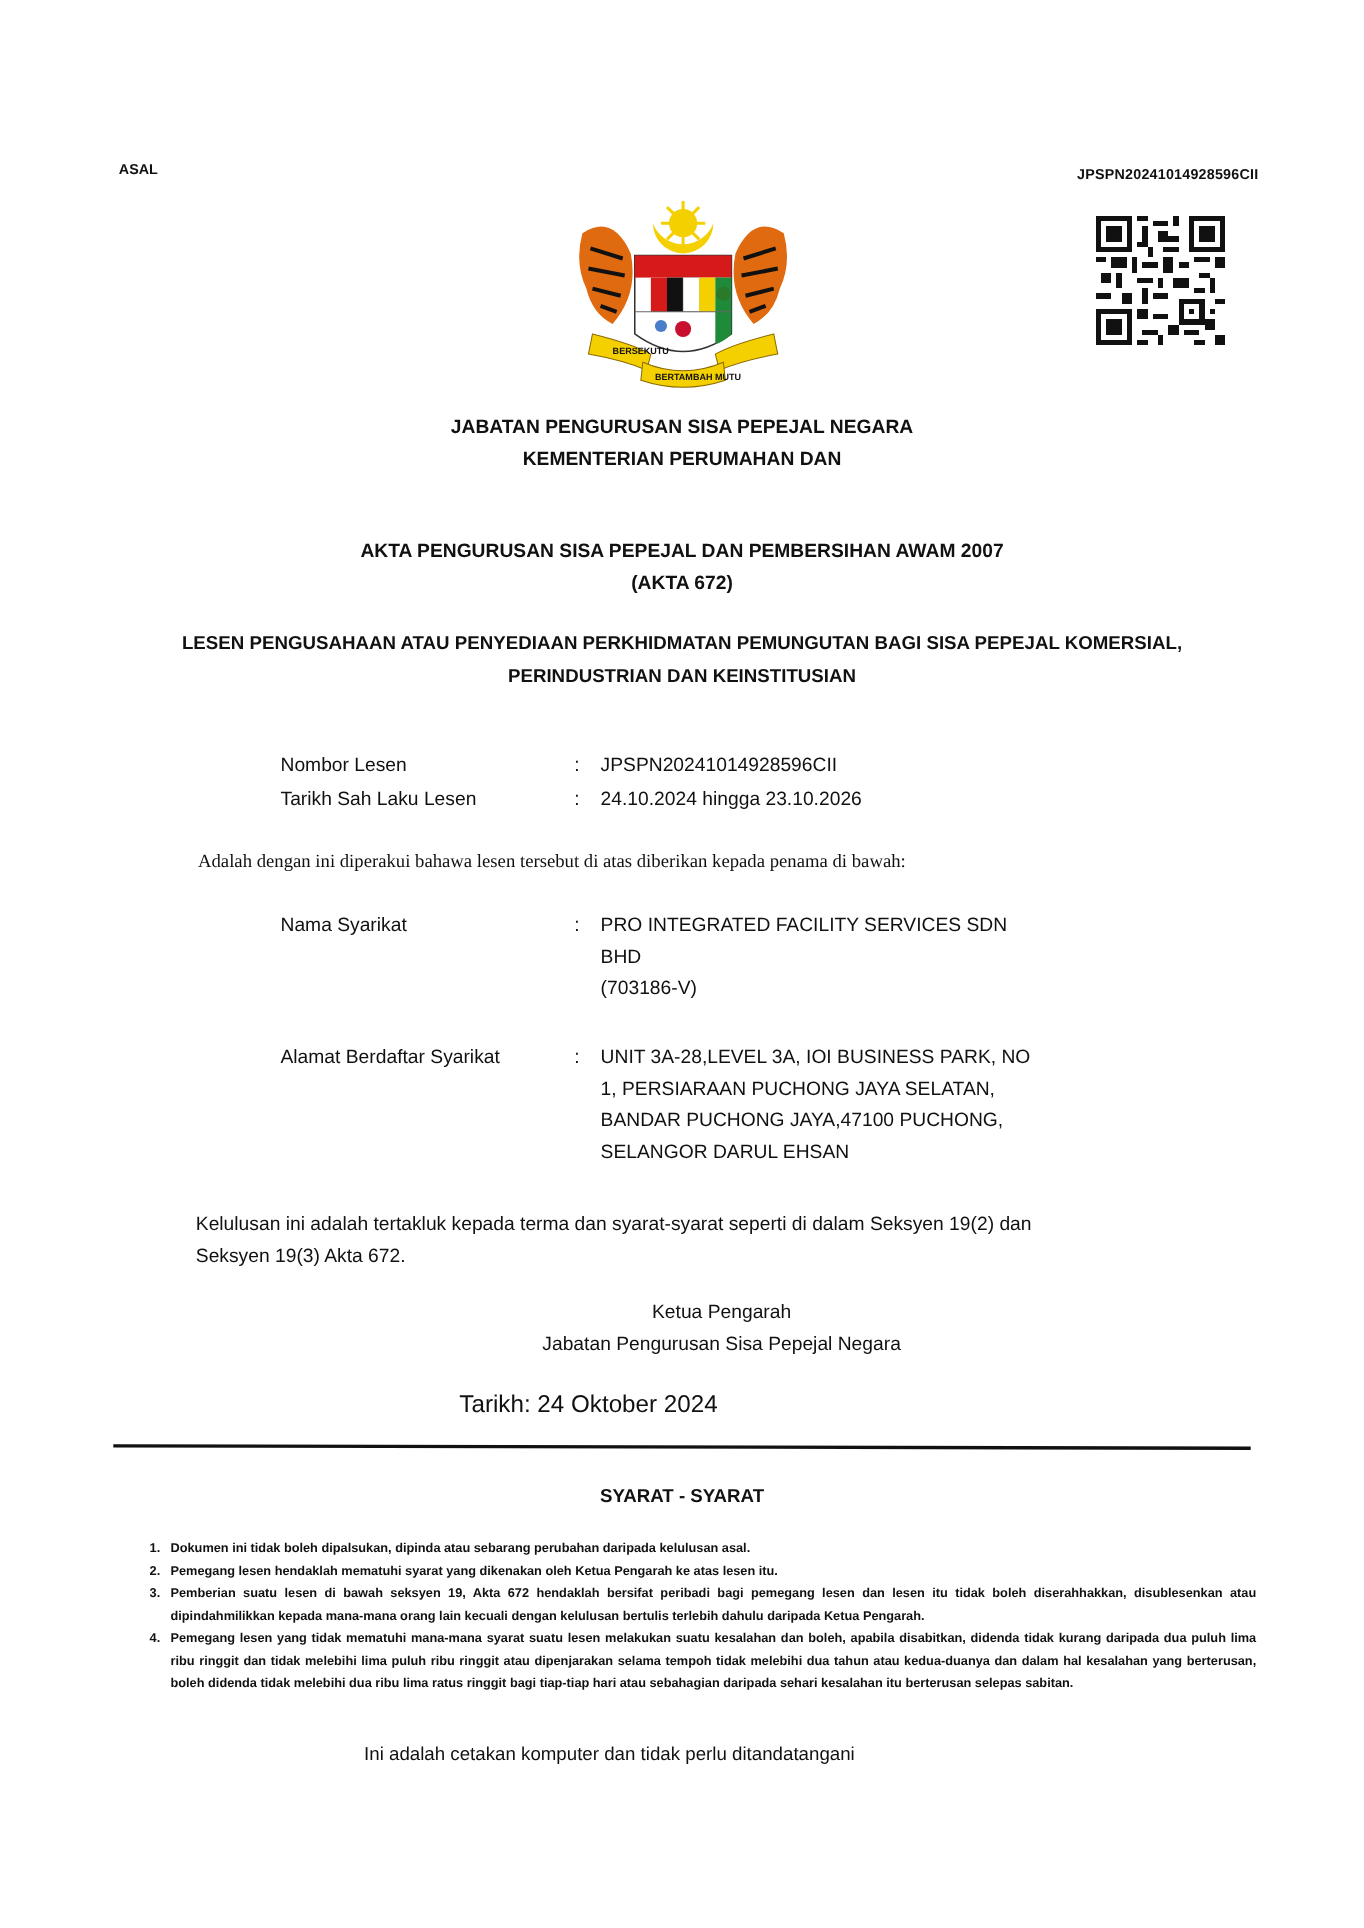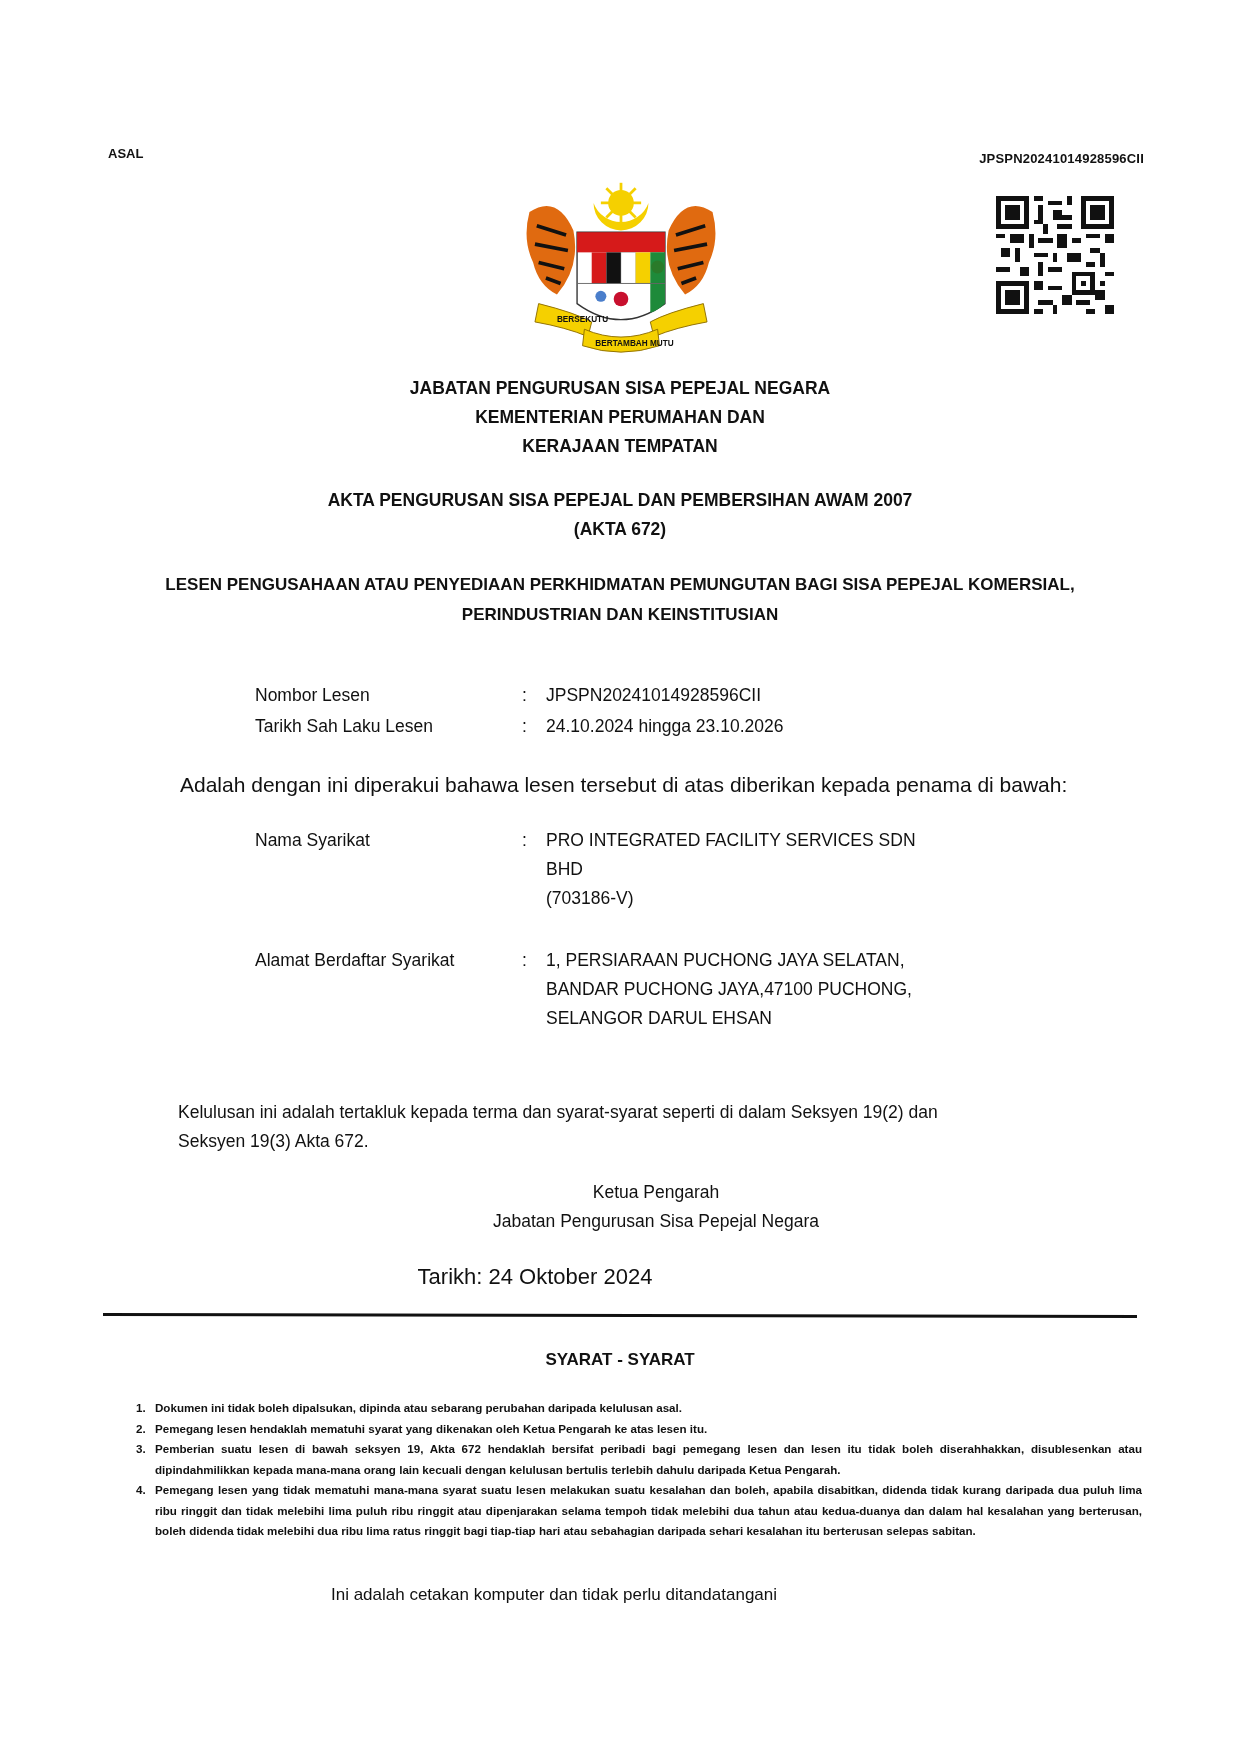--- a/index.html
+++ b/index.html
@@ -13,21 +13,21 @@
   #qr { left: 996px; top: 196px; width: 118px; height: 118px; }
   #crest { left: 502px; top: 172px; width: 238px; height: 190px; }
   .hdr { left: 0; width: 1240px; text-align: center; font-weight: bold; font-size: 17.5px; line-height: 29px; }
   #agency { top: 374px; }
   #act { top: 486px; }
   #licence-title { top: 570px; font-size: 17px; line-height: 30px; text-align: center; }
   .row { position: absolute; font-size: 17.5px; line-height: 29px; }
   .lbl { left: 255px; }
   .colon { left: 522px; }
   .val { left: 546px; }
-  #declaration { left: 180px; top: 773px; font-size: 21px; }
+  #declaration { left: 180px; top: 773px; font-size: 17px; font-family: Liberation Serif, serif; }
   #condition-text { left: 178px; top: 1098px; width: 900px; font-size: 17.5px; line-height: 29px; }
   #signoff { left: 0; width: 1240px; top: 1178px; text-align: center; font-size: 17.5px; line-height: 29px; padding-left: 36px; }
   #date { left: 0; width: 1070px; top: 1264px; text-align: center; font-size: 22px; }
   #rule { left: 103px; top: 1314px; width: 1034px; height: 3px; background: #111; transform: rotate(0.12deg); }
   #terms-title { left: 0; width: 1240px; top: 1350px; text-align: center; font-size: 17px; font-weight: bold; }
   #terms { left: 136px; top: 1398px; width: 1006px; margin: 0; padding: 0; list-style: none; font-size: 11.6px; line-height: 20.5px; font-weight: bold; }
   #terms li { position: relative; padding-left: 19px; text-align: justify; }
   #terms li .num { position: absolute; left: 0; top: 0; }
   #footer-note { left: 0; width: 1108px; top: 1585px; text-align: center; font-size: 17px; }
 </style>
@@ -125,21 +125,20 @@
   <path d="M40 140 Q80 150 98 160 L94 176 Q70 166 36 160 Z" fill="#f5d000" stroke="#8a6a00"></path>
   <path d="M220 140 Q180 150 162 160 L166 176 Q190 166 224 160 Z" fill="#f5d000" stroke="#8a6a00"></path>
   <path d="M90 168 Q130 185 170 168 L172 186 Q130 200 88 186 Z" fill="#f5d000" stroke="#8a6a00"></path>
   <text x="60" y="160" font-size="9" font-weight="bold" font-family="Liberation Sans, sans-serif" fill="#111">BERSEKUTU</text>
   <text x="102" y="186" font-size="9" font-weight="bold" font-family="Liberation Sans, sans-serif" fill="#111">BERTAMBAH MUTU</text>
 </svg>
 
 <div class="abs hdr" id="agency">
   <div>JABATAN PENGURUSAN SISA PEPEJAL NEGARA</div>
   <div>KEMENTERIAN PERUMAHAN DAN</div>
-  <div>KERAJAAN TEMPATAN</div>
 </div>
 
 <div class="abs hdr" id="act">
   <div>AKTA PENGURUSAN SISA PEPEJAL DAN PEMBERSIHAN AWAM 2007</div>
   <div>(AKTA 672)</div>
 </div>
 
 <div class="abs hdr" id="licence-title">
   <div>LESEN PENGUSAHAAN ATAU PENYEDIAAN PERKHIDMATAN PEMUNGUTAN BAGI SISA PEPEJAL KOMERSIAL,</div>
   <div>PERINDUSTRIAN DAN KEINSTITUSIAN</div>
@@ -159,20 +158,21 @@
 <div class="row colon" style="top:826px">:</div>
 <div class="row val" style="top:826px">
   <div>PRO INTEGRATED FACILITY SERVICES SDN</div>
   <div>BHD</div>
   <div>(703186-V)</div>
 </div>
 
 <div class="row lbl" style="top:946px">Alamat Berdaftar Syarikat</div>
 <div class="row colon" style="top:946px">:</div>
 <div class="row val" style="top:946px">
+  <div>UNIT 3A-28,LEVEL 3A, IOI BUSINESS PARK, NO</div>
   <div>1, PERSIARAAN PUCHONG JAYA SELATAN,</div>
   <div>BANDAR PUCHONG JAYA,47100 PUCHONG,</div>
   <div>SELANGOR DARUL EHSAN</div>
 </div>
 
 <div class="abs" id="condition-text">
   <div>Kelulusan ini adalah tertakluk kepada terma dan syarat-syarat seperti di dalam Seksyen 19(2) dan</div>
   <div>Seksyen 19(3) Akta 672.</div>
 </div>
 

